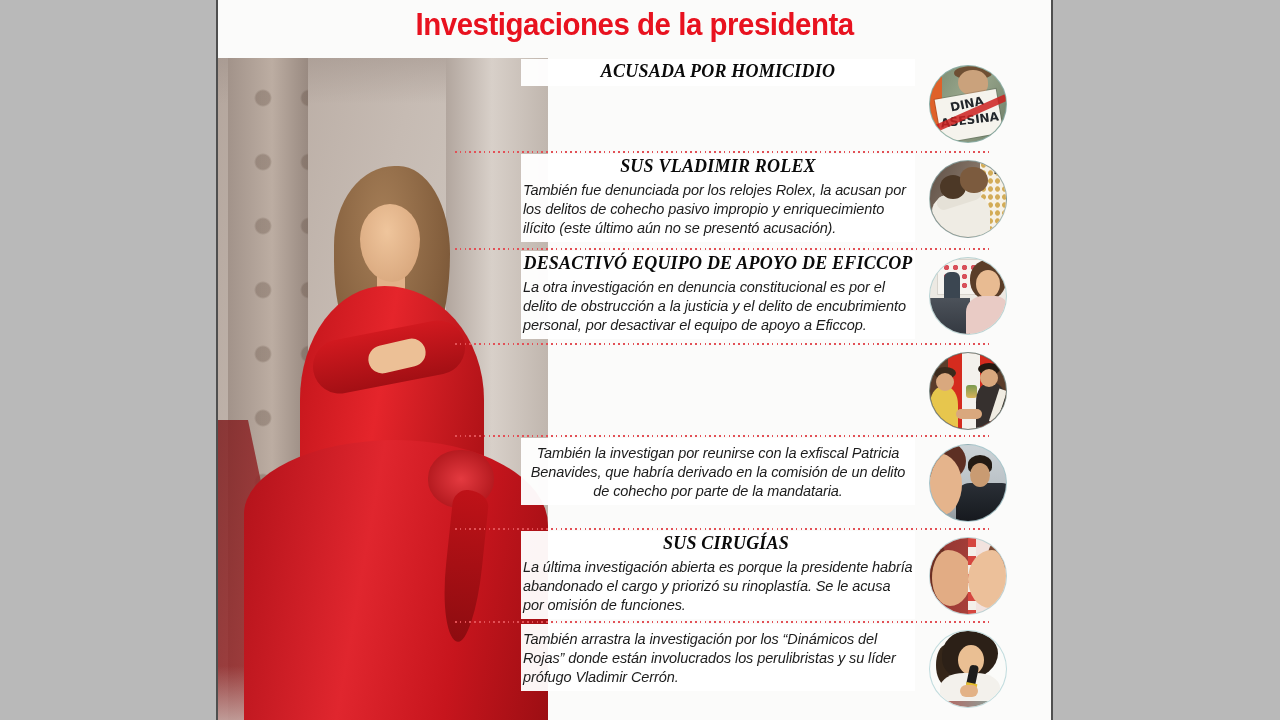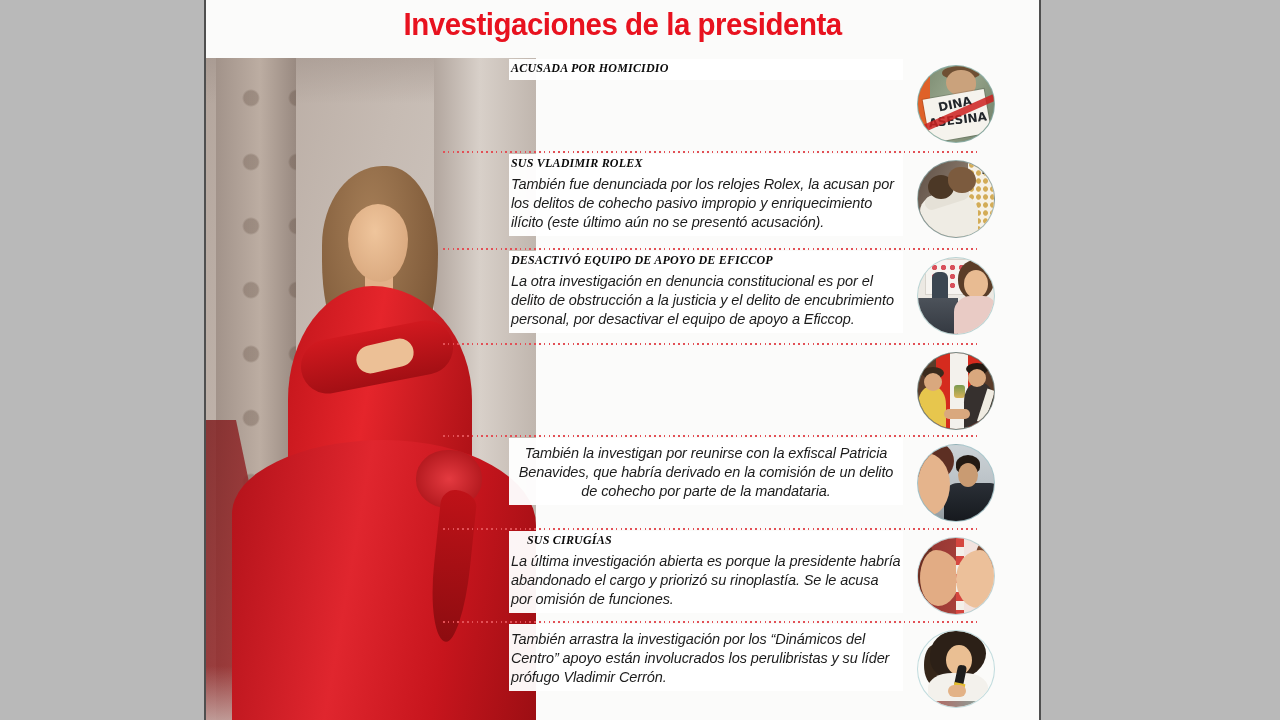--- a/index.html
+++ b/index.html
@@ -1,17 +1,17 @@
 <!DOCTYPE html>
 <html><head>
 <meta charset="utf-8">
 <style>
   html,body{margin:0;padding:0;}
   body{width:1280px;height:720px;background:#b9b9b9;font-family:"Liberation Sans",sans-serif;position:relative;overflow:hidden;}
-  .stage{position:absolute;left:204px;top:0;width:837px;height:720px;background:#fbfbfa;
+  .stage{position:absolute;left:216px;top:0;width:837px;height:720px;background:#fbfbfa;
          border-left:2px solid #4f4f4f;border-right:2px solid #4f4f4f;box-sizing:border-box;overflow:hidden;}
   .title{position:absolute;top:7px;left:0;width:100%;text-align:center;color:#e8121f;
          font-size:31px;font-weight:bold;letter-spacing:-0.5px;}
   .title span{display:inline-block;transform:scaleX(.95);}
 
   
   .photo{position:absolute;left:0;top:58px;width:330px;height:662px;overflow:hidden;
          background:linear-gradient(105deg,#b4a69d,#c6bbb3 40%,#cfc7c0 70%,#c2b8b0);}
   .ph-col-left{position:absolute;left:10px;top:0;width:80px;height:100%;
          background:linear-gradient(90deg,#a2938a,#bcada2 55%,#998a81);
@@ -54,21 +54,21 @@
   
   .rows{position:absolute;left:237px;top:58px;width:556px;}
   .row{position:relative;}
   .row.sep:after{content:"";position:absolute;left:0;right:20px;bottom:0;height:2px;
          background:repeating-linear-gradient(90deg,#e25056 0 1.6px,rgba(0,0,0,0) 1.6px 4.8px);}
   .r1{height:95px}.r2{height:97px}.r3{height:95px}.r4{height:92px}
   .r5{height:93px}.r6{height:93px}.r7{height:92px}
   .txt{position:absolute;left:66px;top:1px;width:394px;background:rgba(255,255,255,.96);
        padding:2px 2px 4px;box-sizing:border-box;}
   .hd{font-family:"Liberation Serif",serif;font-style:italic;font-weight:bold;
-      font-size:12px;color:#0a0a0a;letter-spacing:.2px;white-space:nowrap;}
+      font-size:18px;color:#0a0a0a;letter-spacing:.2px;white-space:nowrap;text-align:center;}
   .bd{margin-top:4px;font-style:italic;font-size:14.5px;line-height:19px;color:#1c1c1c;letter-spacing:-.1px;}
   .hd.ind1{padding-left:8px;} .hd.ind2{padding-left:16px;}
   .bd.center{text-align:center;}
 
   .pic{position:absolute;left:474px;top:7px;width:78px;height:78px;border-radius:50%;
        overflow:hidden;border:1px solid rgba(145,195,200,.55);box-sizing:border-box;}
   .pic *{position:absolute;}
 
   
   .c1{background:linear-gradient(120deg,#77876d,#9aa88e 45%,#6d7d66);}
@@ -264,21 +264,21 @@
         <div class="hairp1"></div>
         <div class="prof1"></div>
         <div class="band"></div>
         <div class="hairp2"></div>
         <div class="prof2"></div>
       </div>
     </div>
 
     <div class="row r7">
       <div class="txt">
-        <div class="bd">También arrastra la investigación por los “Dinámicos del Centro” apoyo están involucrados los perulibristas y su líder prófugo Vladimir Cerrón.</div>
+        <div class="bd">También arrastra la investigación por los “Dinámicos del Rojas” donde están involucrados los perulibristas y su líder prófugo Vladimir Cerrón.</div>
       </div>
       <div class="pic c7">
         <div class="wisp"></div>
         <div class="hair"></div>
         <div class="face"></div>
         <div class="blouse"></div>
         <div class="mic"></div>
         <div class="micband"></div>
         <div class="handm"></div>
         <div class="table"></div>

